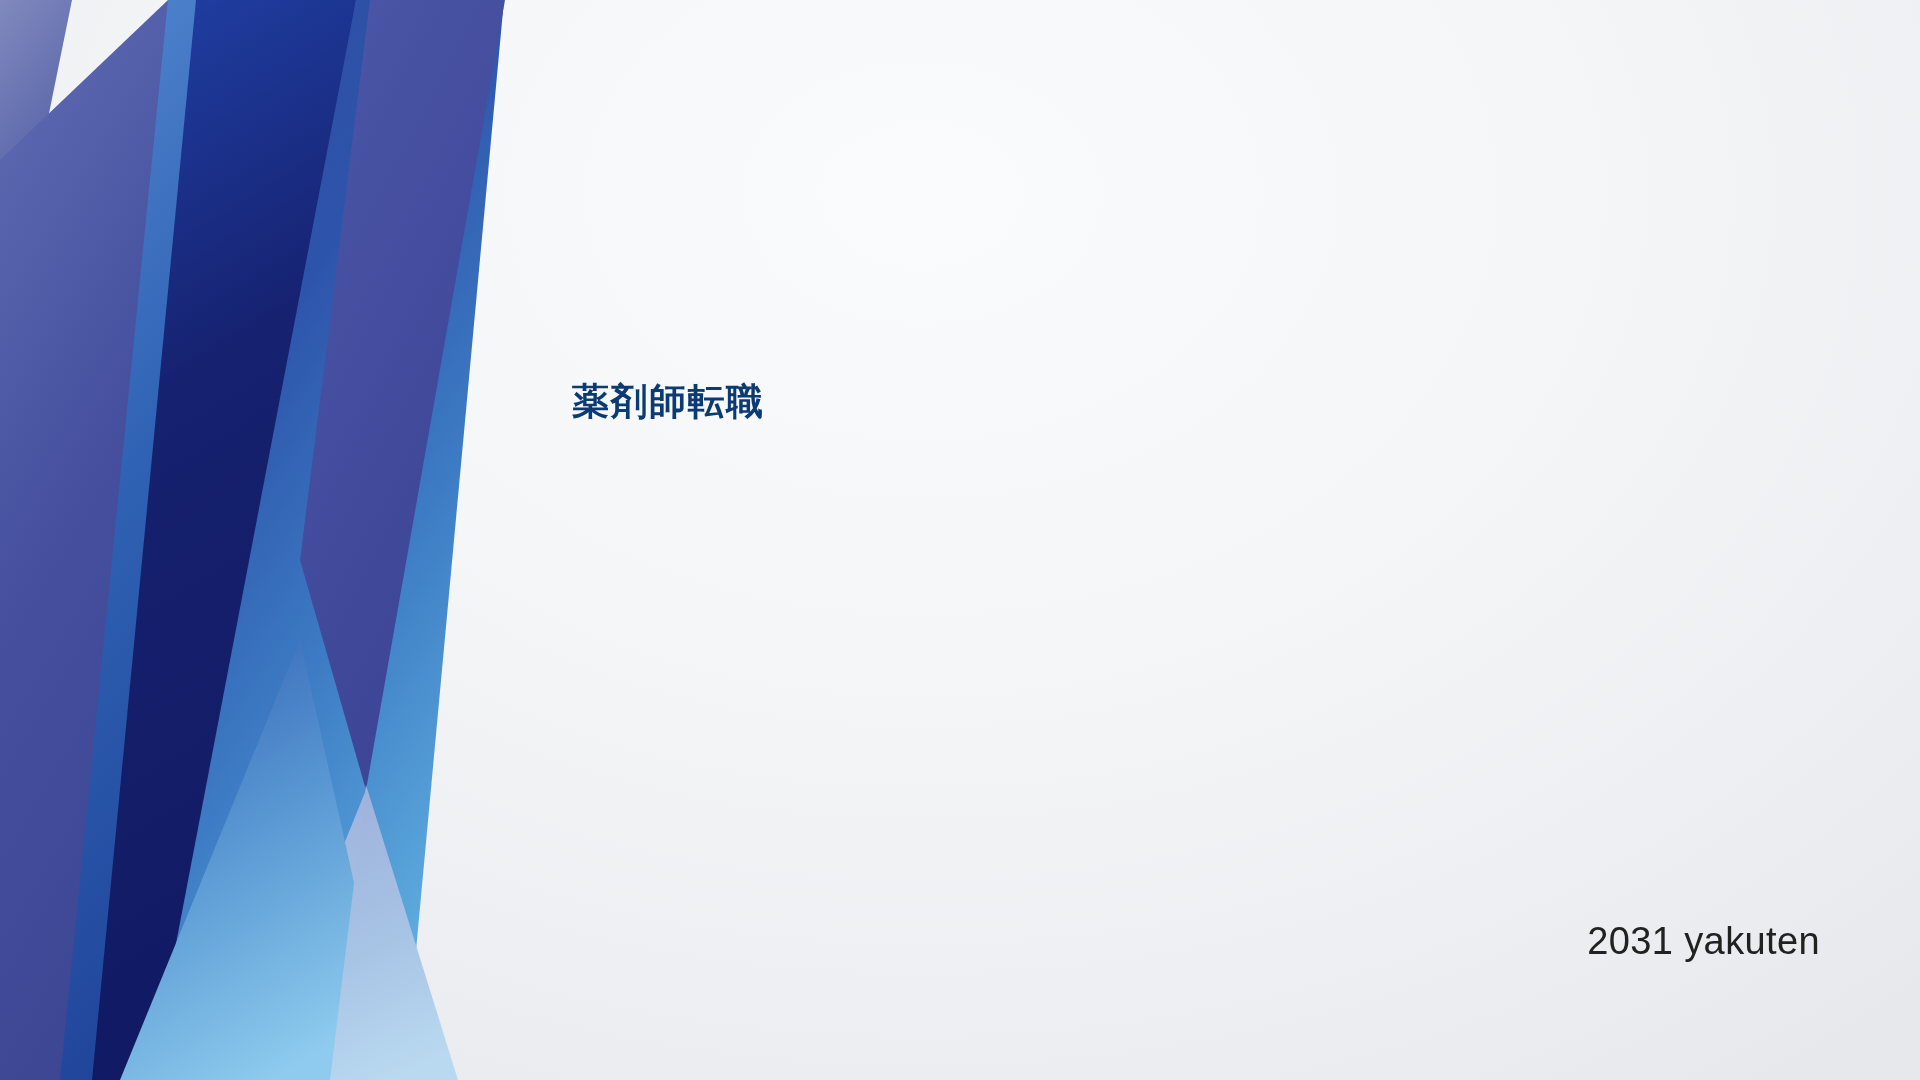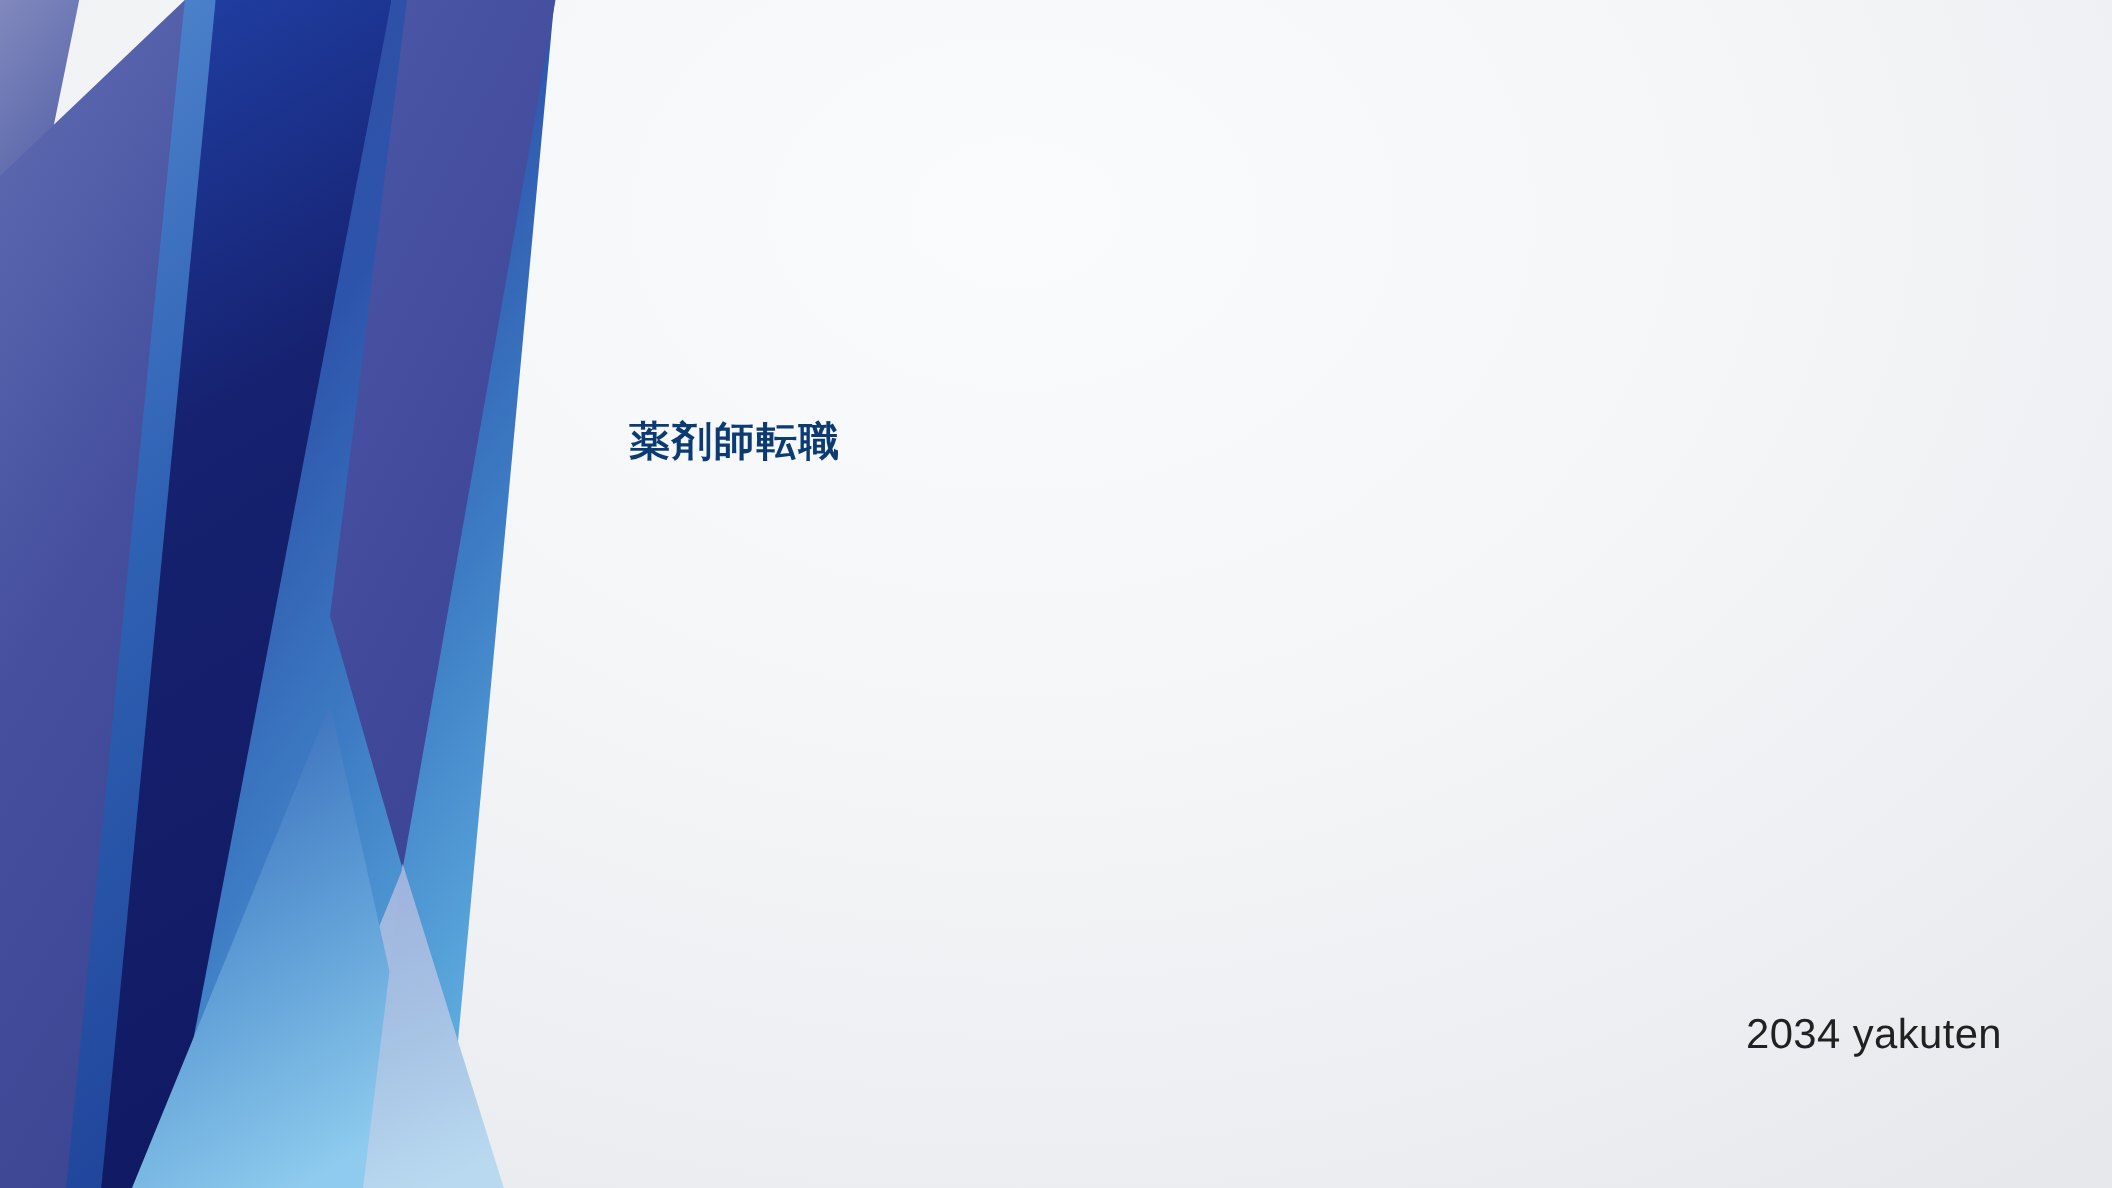--- a/index.html
+++ b/index.html
@@ -134,15 +134,15 @@
 
     <polygon points="300,640 398,1080 120,1080" fill="url(#gSky)"></polygon>
 
     <polygon points="366,785 458,1080 330,1080" fill="url(#gPale)"></polygon>
   </svg>
 
   <div id="textblock">
     <div id="kicker">薬剤師転職</div>
   </div>
 
-  <div id="footer">2034 yakuten</div>
+  <div id="footer">2031 yakuten</div>
 
 </div>
 
 </body></html>

